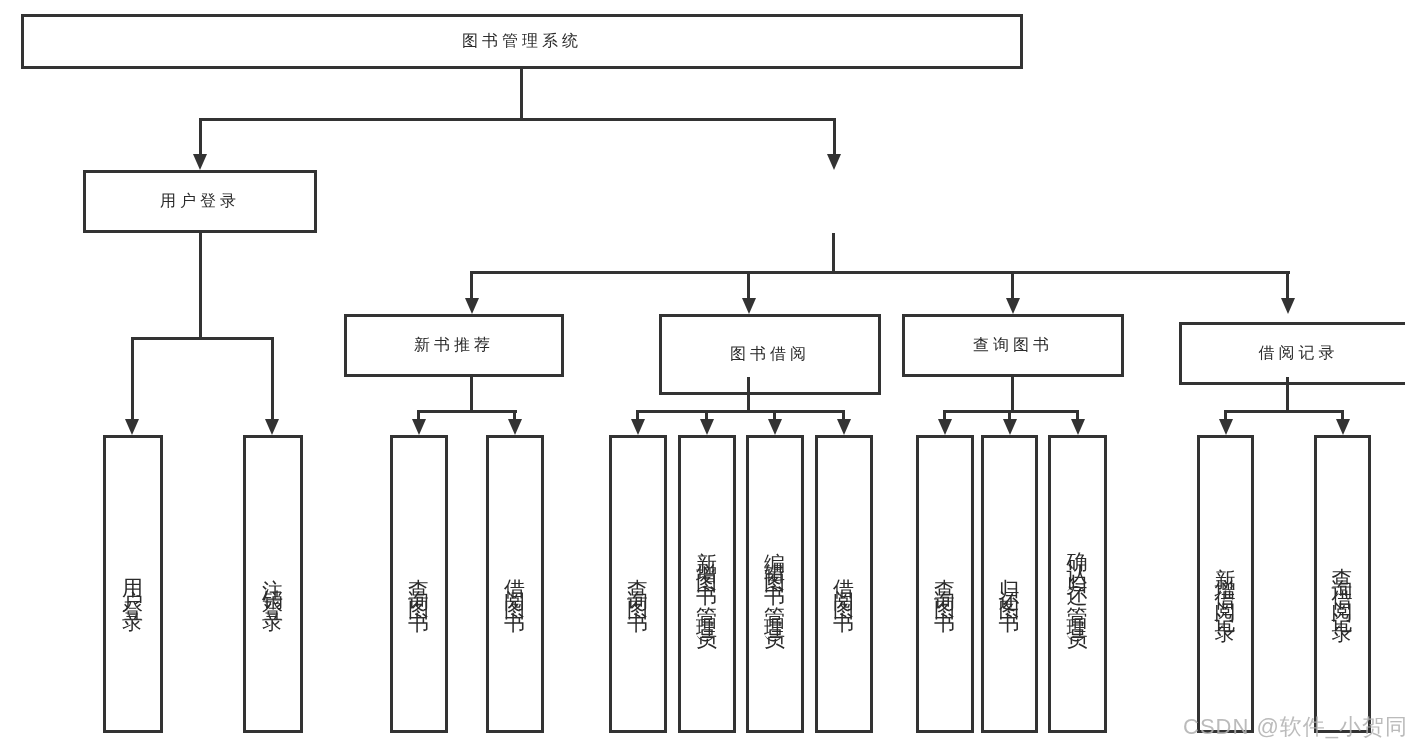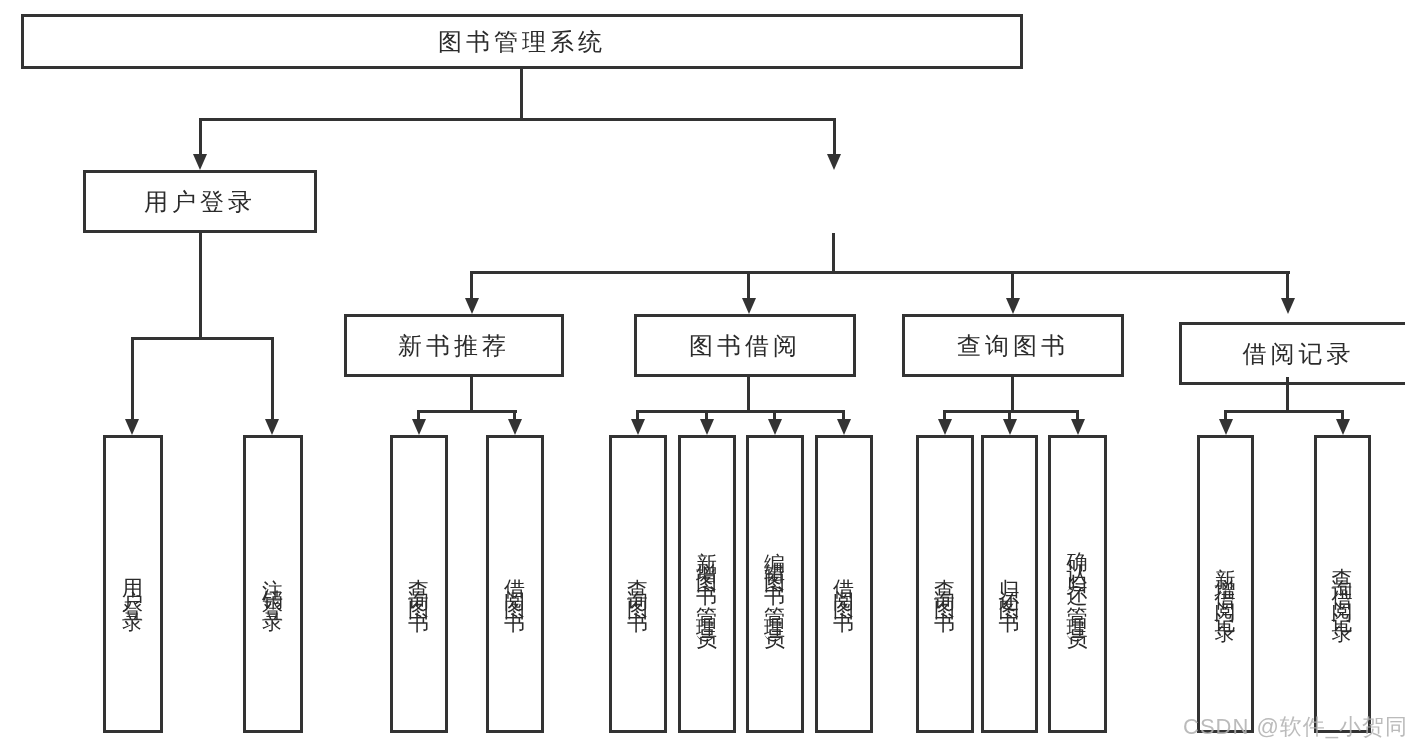--- a/index.html
+++ b/index.html
@@ -4,21 +4,21 @@
 <style>
   html,body{margin:0;padding:0;background:#fff;}
   #canvas{
     position:relative;width:1405px;height:747px;background:#ffffff;overflow:hidden;
     font-family:"Liberation Sans","DejaVu Sans",sans-serif;color:#2b2b2b;
   }
   .box{
     position:absolute;box-sizing:border-box;background:#ffffff;
     border:3px solid #333333;display:flex;align-items:center;justify-content:center;
   }
-  .box .lbl{font-size:24px;letter-spacing:4px;color:#2b2b2b;white-space:nowrap;}
+  .box .lbl{font-size:16px;letter-spacing:4px;color:#2b2b2b;white-space:nowrap;}
   .leaf{top:435px;height:298px;}
   .leaf .vlbl{
     writing-mode:vertical-rl;text-orientation:mixed;
     font-size:21px;letter-spacing:11px;color:#2b2b2b;line-height:1;
   }
   .v{position:absolute;width:3px;background:#333333;}
   .h{position:absolute;height:3px;background:#333333;}
   .arrow{
     position:absolute;width:0;height:0;
     border-left:7px solid transparent;border-right:7px solid transparent;
@@ -63,21 +63,21 @@
   <div class="v" style="left:747px;top:271px;height:27px"></div>
   <div class="arrow" style="left:742px;top:298px"></div>
   <div class="v" style="left:1011px;top:271px;height:27px"></div>
   <div class="arrow" style="left:1006px;top:298px"></div>
   <div class="v" style="left:1286px;top:271px;height:27px"></div>
   <div class="arrow" style="left:1281px;top:298px"></div>
 
   <div class="box" style="left:344px;top:314px;width:220px;height:63px">
     <span class="lbl">新书推荐</span>
   </div>
-  <div class="box" style="left:634px;top:314px;width:222px;height:63px">
+  <div class="box" style="left:659px;top:314px;width:222px;height:81px">
     <span class="lbl">图书借阅</span>
   </div>
   <div class="box" style="left:902px;top:314px;width:222px;height:63px">
     <span class="lbl">查询图书</span>
   </div>
   <div class="box" style="left:1179px;top:322px;width:239px;height:63px">
     <span class="lbl">借阅记录</span>
   </div>
 
   <div class="v" style="left:470px;top:377px;height:36px"></div>

